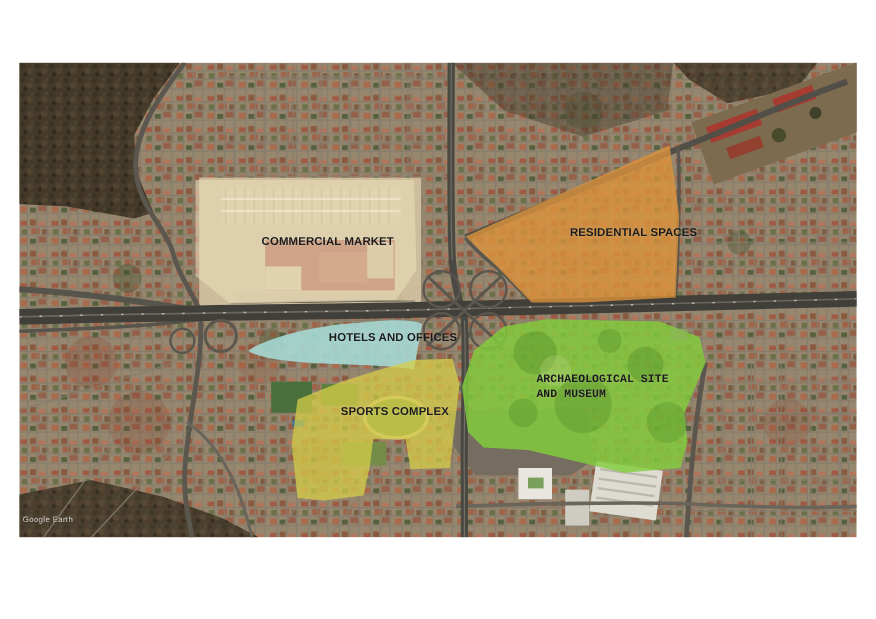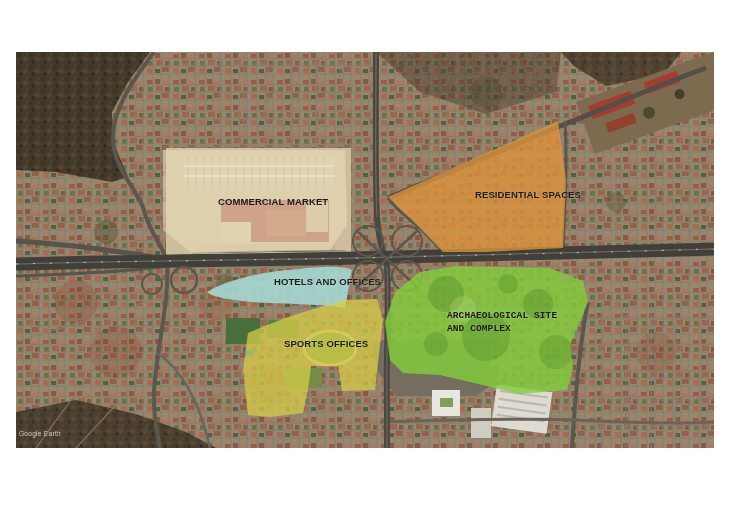--- a/index.html
+++ b/index.html
@@ -167,22 +167,22 @@
         <rect x="543" y="222" width="14" height="10" fill="rgba(140,180,90,0.6)"></rect>
       </g>
     </svg>
 
     <div class="zone-label" style="left:202px;top:144px;">COMMERCIAL MARKET</div>
 
     <div class="zone-label" style="left:415px;top:137px;padding-left:44px;">RESIDENTIAL SPACES</div>
 
     <div class="zone-label" style="left:210px;top:224px;margin-left:48px;">HOTELS AND OFFICES</div>
 
-    <div class="zone-label" style="left:268px;top:286px;">SPORTS OFFICES</div>
+    <div class="zone-label" style="left:268px;top:286px;">SPORTS COMPLEX</div>
 
     <div class="zone-label two-line" style="left:431px;top:258px;font-family:Liberation Mono, monospace;">
       <div>ARCHAEOLOGICAL SITE</div>
-      <div>AND COMPLEX</div>
+      <div>AND MUSEUM</div>
     </div>
 
     <div class="watermark">Google Earth</div>
   </div>
 </div>
 
 </body></html>

